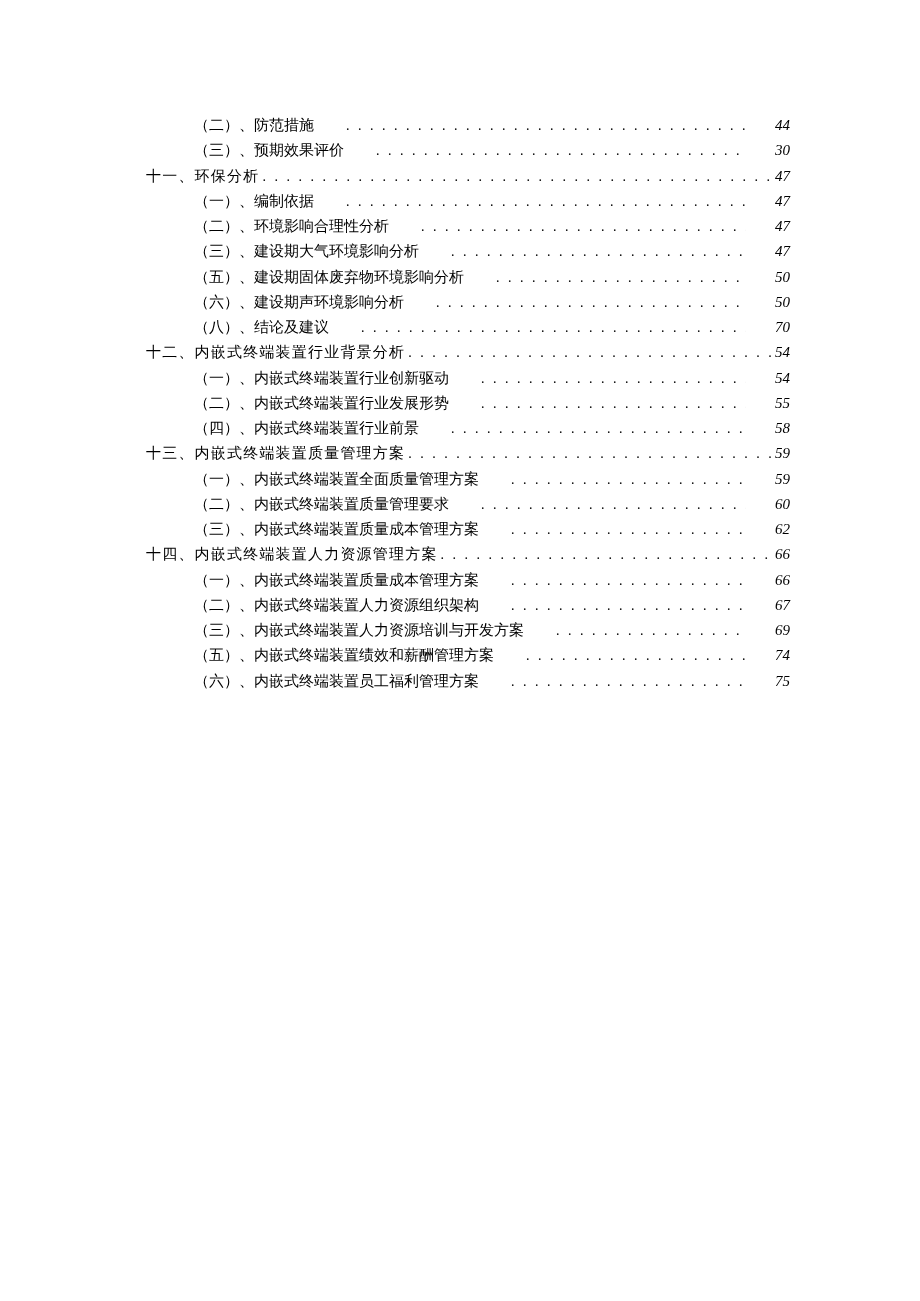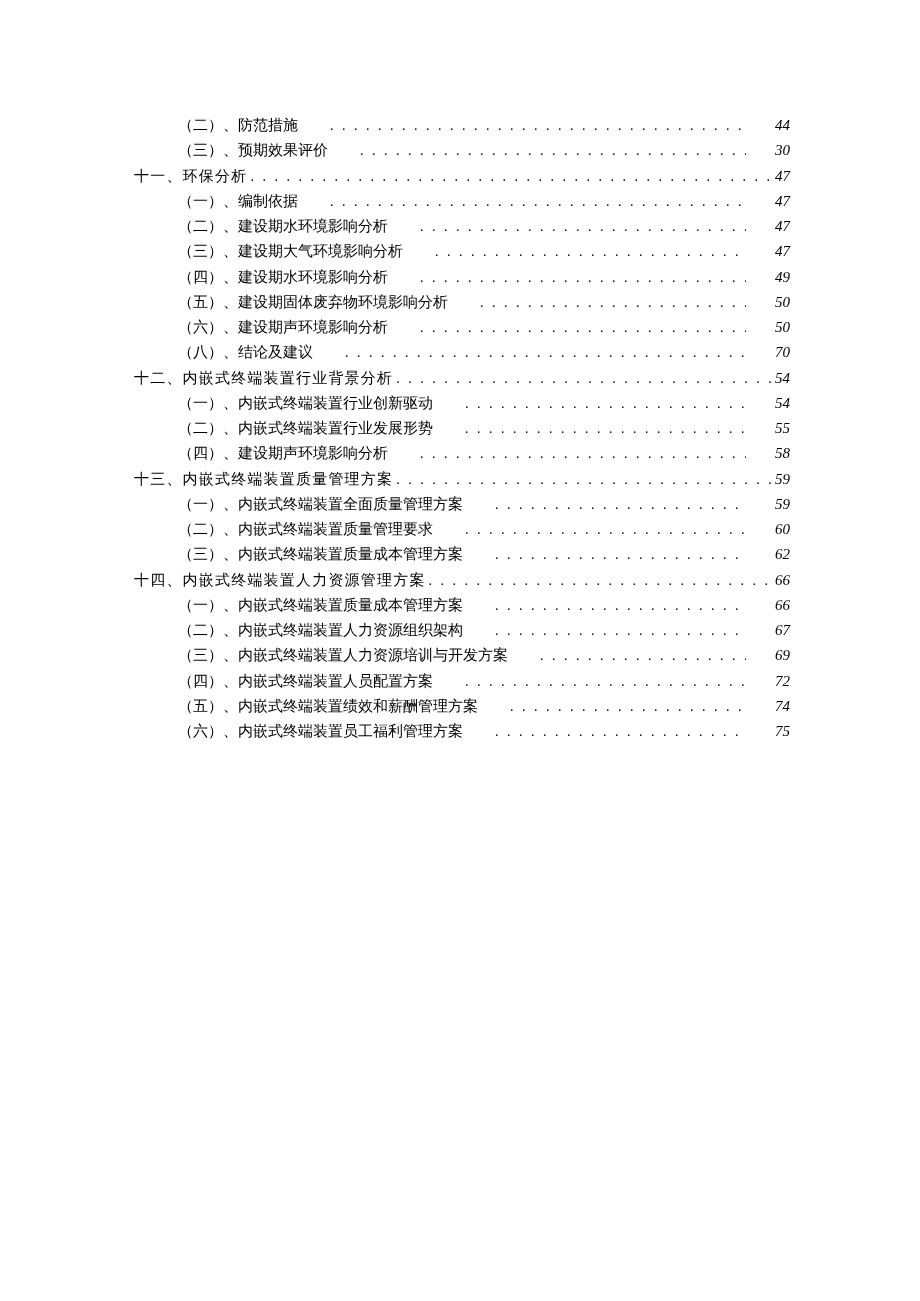--- a/index.html
+++ b/index.html
@@ -20,24 +20,24 @@
       width: 100%;
     }
     .toc-line {
       display: flex;
       align-items: baseline;
       white-space: nowrap;
       margin-bottom: 9.5px;
       line-height: 1.05;
     }
     .toc-line.level-1 {
-      margin-left: 4px;
+      margin-left: 16px;
     }
     .toc-line.level-2 {
-      margin-left: 48px;
+      margin-left: 64px;
       gap: 29px;
     }
     .toc-title {
       flex: 0 0 auto;
     }
     .toc-dots {
       flex: 1 1 auto;
       overflow: hidden;
       letter-spacing: 2.5px;
       padding: 0 3px;
@@ -72,33 +72,28 @@
       <span class="toc-title spaced">十一、环保分析</span>
       <span class="toc-dots"></span>
       <span class="toc-page">47</span>
     </div>
     <div class="toc-line level-2">
       <span class="toc-title">（一）、编制依据</span>
       <span class="toc-dots"></span>
       <span class="toc-page">47</span>
     </div>
     <div class="toc-line level-2">
-      <span class="toc-title">（二）、建设期水环境影响分析</span>
+      <span class="toc-title">（二）、环境影响合理性分析</span>
       <span class="toc-dots"></span>
       <span class="toc-page">47</span>
     </div>
     <div class="toc-line level-2">
       <span class="toc-title">（三）、建设期大气环境影响分析</span>
       <span class="toc-dots"></span>
       <span class="toc-page">47</span>
-    </div>
-    <div class="toc-line level-2">
-      <span class="toc-title">（四）、建设期水环境影响分析</span>
-      <span class="toc-dots"></span>
-      <span class="toc-page">49</span>
     </div>
     <div class="toc-line level-2">
       <span class="toc-title">（五）、建设期固体废弃物环境影响分析</span>
       <span class="toc-dots"></span>
       <span class="toc-page">50</span>
     </div>
     <div class="toc-line level-2">
       <span class="toc-title">（六）、建设期声环境影响分析</span>
       <span class="toc-dots"></span>
       <span class="toc-page">50</span>
@@ -117,21 +112,21 @@
       <span class="toc-title">（一）、内嵌式终端装置行业创新驱动</span>
       <span class="toc-dots"></span>
       <span class="toc-page">54</span>
     </div>
     <div class="toc-line level-2">
       <span class="toc-title">（二）、内嵌式终端装置行业发展形势</span>
       <span class="toc-dots"></span>
       <span class="toc-page">55</span>
     </div>
     <div class="toc-line level-2">
-      <span class="toc-title">（四）、建设期声环境影响分析</span>
+      <span class="toc-title">（四）、内嵌式终端装置行业前景</span>
       <span class="toc-dots"></span>
       <span class="toc-page">58</span>
     </div>
     <div class="toc-line level-1">
       <span class="toc-title spaced">十三、内嵌式终端装置质量管理方案</span>
       <span class="toc-dots"></span>
       <span class="toc-page">59</span>
     </div>
     <div class="toc-line level-2">
       <span class="toc-title">（一）、内嵌式终端装置全面质量管理方案</span>
@@ -162,25 +157,20 @@
       <span class="toc-title">（二）、内嵌式终端装置人力资源组织架构</span>
       <span class="toc-dots"></span>
       <span class="toc-page">67</span>
     </div>
     <div class="toc-line level-2">
       <span class="toc-title">（三）、内嵌式终端装置人力资源培训与开发方案</span>
       <span class="toc-dots"></span>
       <span class="toc-page">69</span>
     </div>
     <div class="toc-line level-2">
-      <span class="toc-title">（四）、内嵌式终端装置人员配置方案</span>
-      <span class="toc-dots"></span>
-      <span class="toc-page">72</span>
-    </div>
-    <div class="toc-line level-2">
       <span class="toc-title">（五）、内嵌式终端装置绩效和薪酬管理方案</span>
       <span class="toc-dots"></span>
       <span class="toc-page">74</span>
     </div>
     <div class="toc-line level-2">
       <span class="toc-title">（六）、内嵌式终端装置员工福利管理方案</span>
       <span class="toc-dots"></span>
       <span class="toc-page">75</span>
     </div>
   </div>

